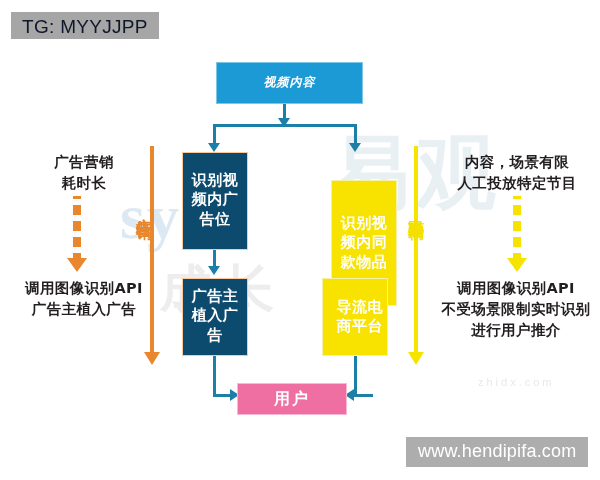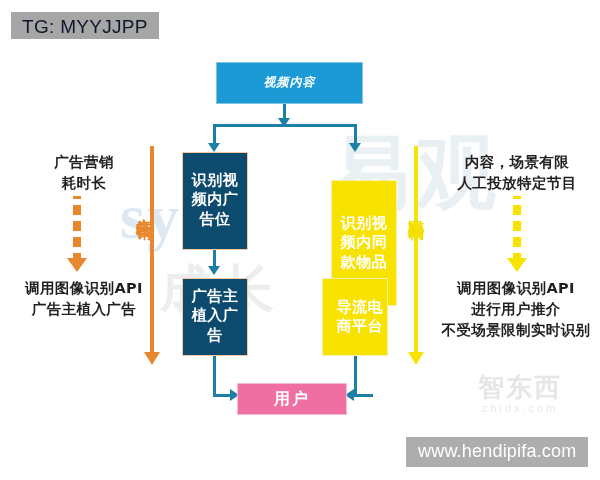--- a/index.html
+++ b/index.html
@@ -260,21 +260,20 @@
   .dash-head.orange { border-top: 14px solid #e8872d; }
   .dash-head.yellow { border-top: 14px solid #f5e400; }
 </style>
 </head>
 <body>
 
 <div class="wm-sys">sys</div>
 <div class="wm-cn">易观</div>
 <div class="wm-cn2">成长</div>
 <div class="wm-zhidx">
-  <span class="zh">智东西</span>
   <span class="en">zhidx.com</span>
 </div>
 
 <div class="tag-tg">TG: MYYJJPP</div>
 <div class="tag-site">www.hendipifa.com</div>
 
 <div class="node node-video">
   <span class="node-inner">视频内容</span>
 </div>
 
@@ -337,15 +336,15 @@
 </div>
 
 <div class="anno anno-r1">
   <div>内容，场景有限</div>
   <div>人工投放特定节目</div>
 </div>
 <div class="dash yellow" style="left:513px; top:196px; height:66px;"></div>
 <div class="dash-head yellow" style="left:507px; top:258px;"></div>
 <div class="anno anno-r2">
   <div>调用图像识别API</div>
+  <div>不受场景限制实时识别</div>
   <div>进行用户推介</div>
-  <div>不受场景限制实时识别</div>
 </div>
 
 </body></html>

